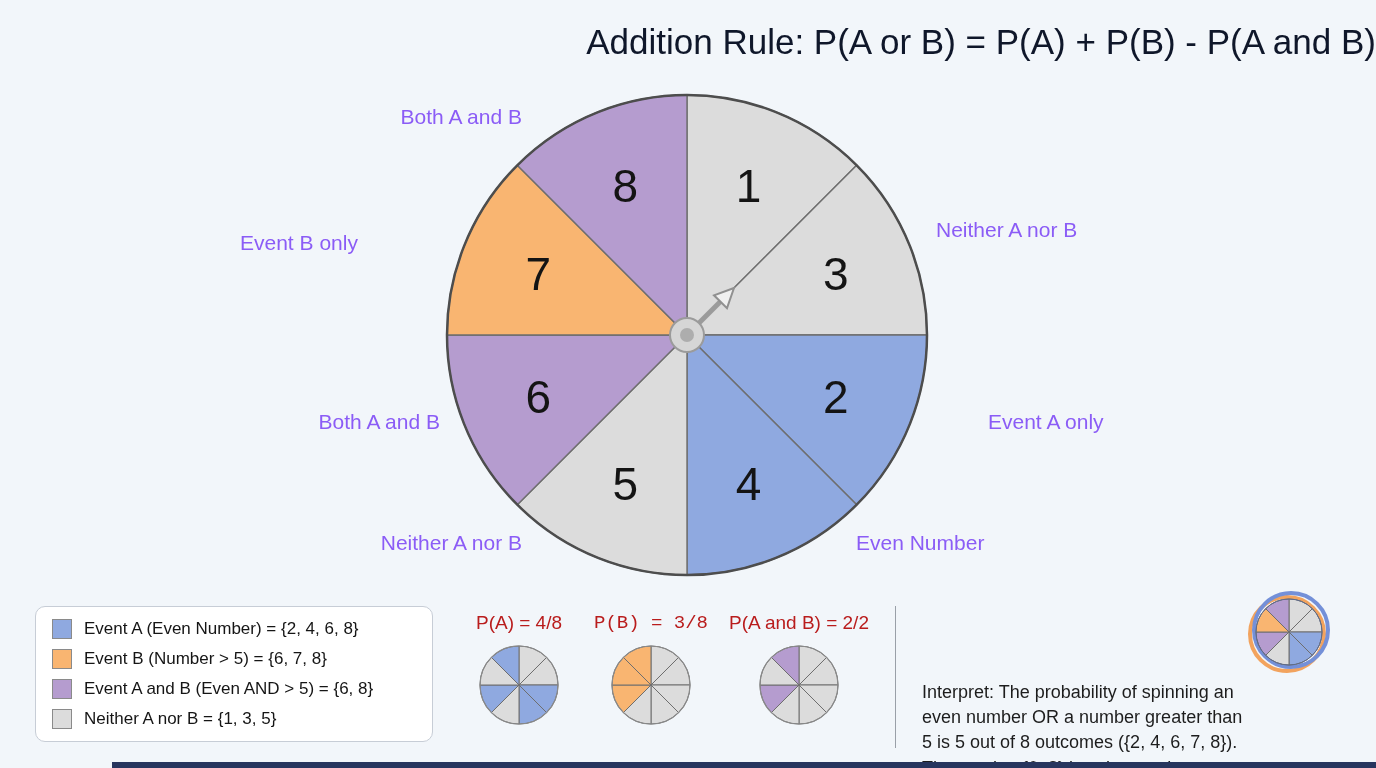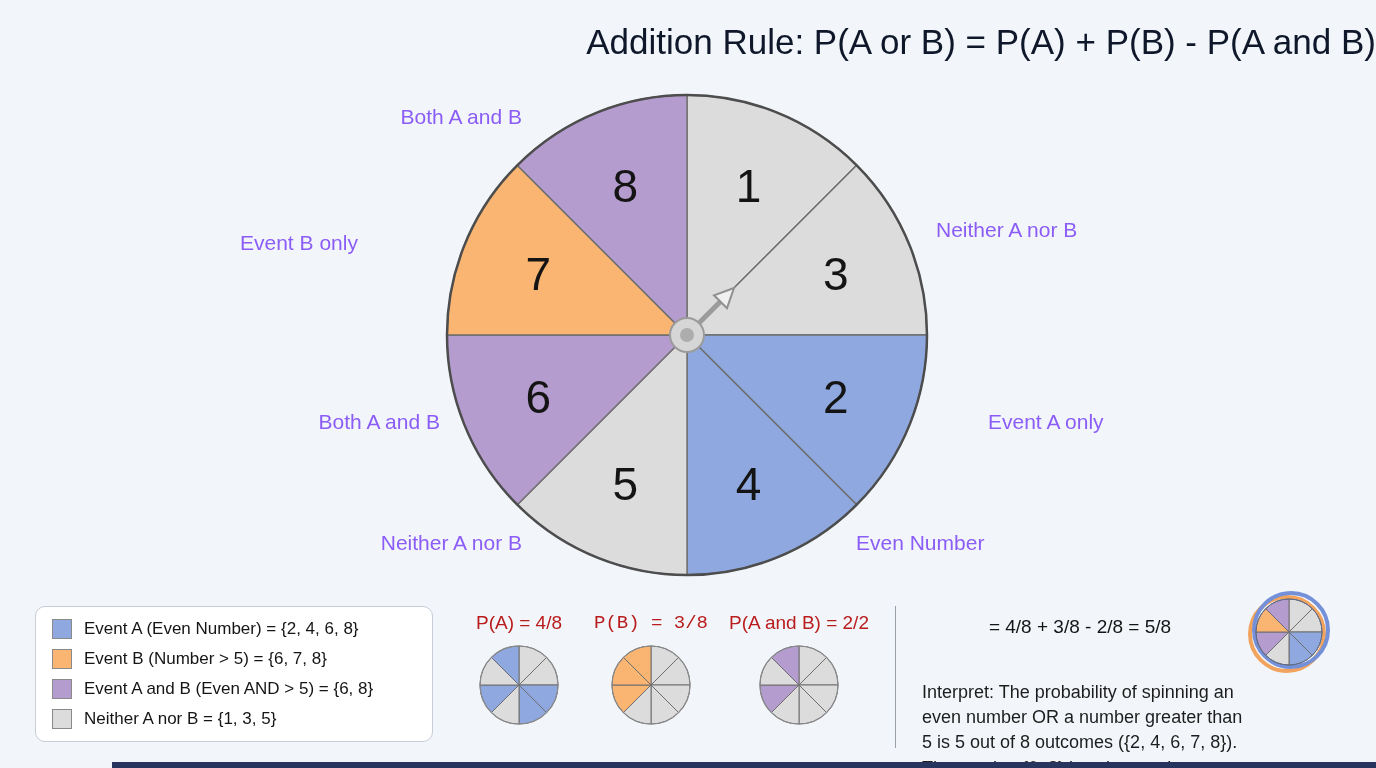--- a/index.html
+++ b/index.html
@@ -158,21 +158,20 @@
         <path d="M 41 41 L 2.00 41.00 A 39 39 0 0 1 13.42 13.42 Z" fill="#dcdcdc" stroke="#6e6e6e" stroke-width="1"></path>
         <path d="M 41 41 L 13.42 13.42 A 39 39 0 0 1 41.00 2.00 Z" fill="#b59ccf" stroke="#6e6e6e" stroke-width="1"></path>
         <circle cx="41" cy="41" r="39" fill="none" stroke="#8a8a8a" stroke-width="1.2"></circle>
       </g>
   </svg>
 </div>
 
 <div id="divider"></div>
 
 <div id="result">
-  <div>= 4/8 + 3/8 - 2/8 = 5/8</div>
 </div>
 <div id="interpret">Interpret: The probability of spinning an even number OR a number greater than 5 is 5 out of 8 outcomes ({2, 4, 6, 7, 8}). The overlap {6, 8} is subtracted once to avoid double-counting.</div>
 
 <svg id="deco-wheel" width="84" height="84" viewBox="0 0 84 84">
   <circle cx="40" cy="44" r="37" fill="none" stroke="#f2a35e" stroke-width="4"></circle>
   <circle cx="44" cy="40" r="37" fill="none" stroke="#7490d8" stroke-width="4"></circle>
   <g id="deco-segments">
       <path d="M 42 42 L 42.00 9.00 A 33 33 0 0 1 65.33 18.67 Z" fill="#dcdcdc" stroke="#6e6e6e" stroke-width="1"></path>
       <path d="M 42 42 L 65.33 18.67 A 33 33 0 0 1 75.00 42.00 Z" fill="#dcdcdc" stroke="#6e6e6e" stroke-width="1"></path>
       <path d="M 42 42 L 75.00 42.00 A 33 33 0 0 1 65.33 65.33 Z" fill="#8fa9e0" stroke="#6e6e6e" stroke-width="1"></path>

